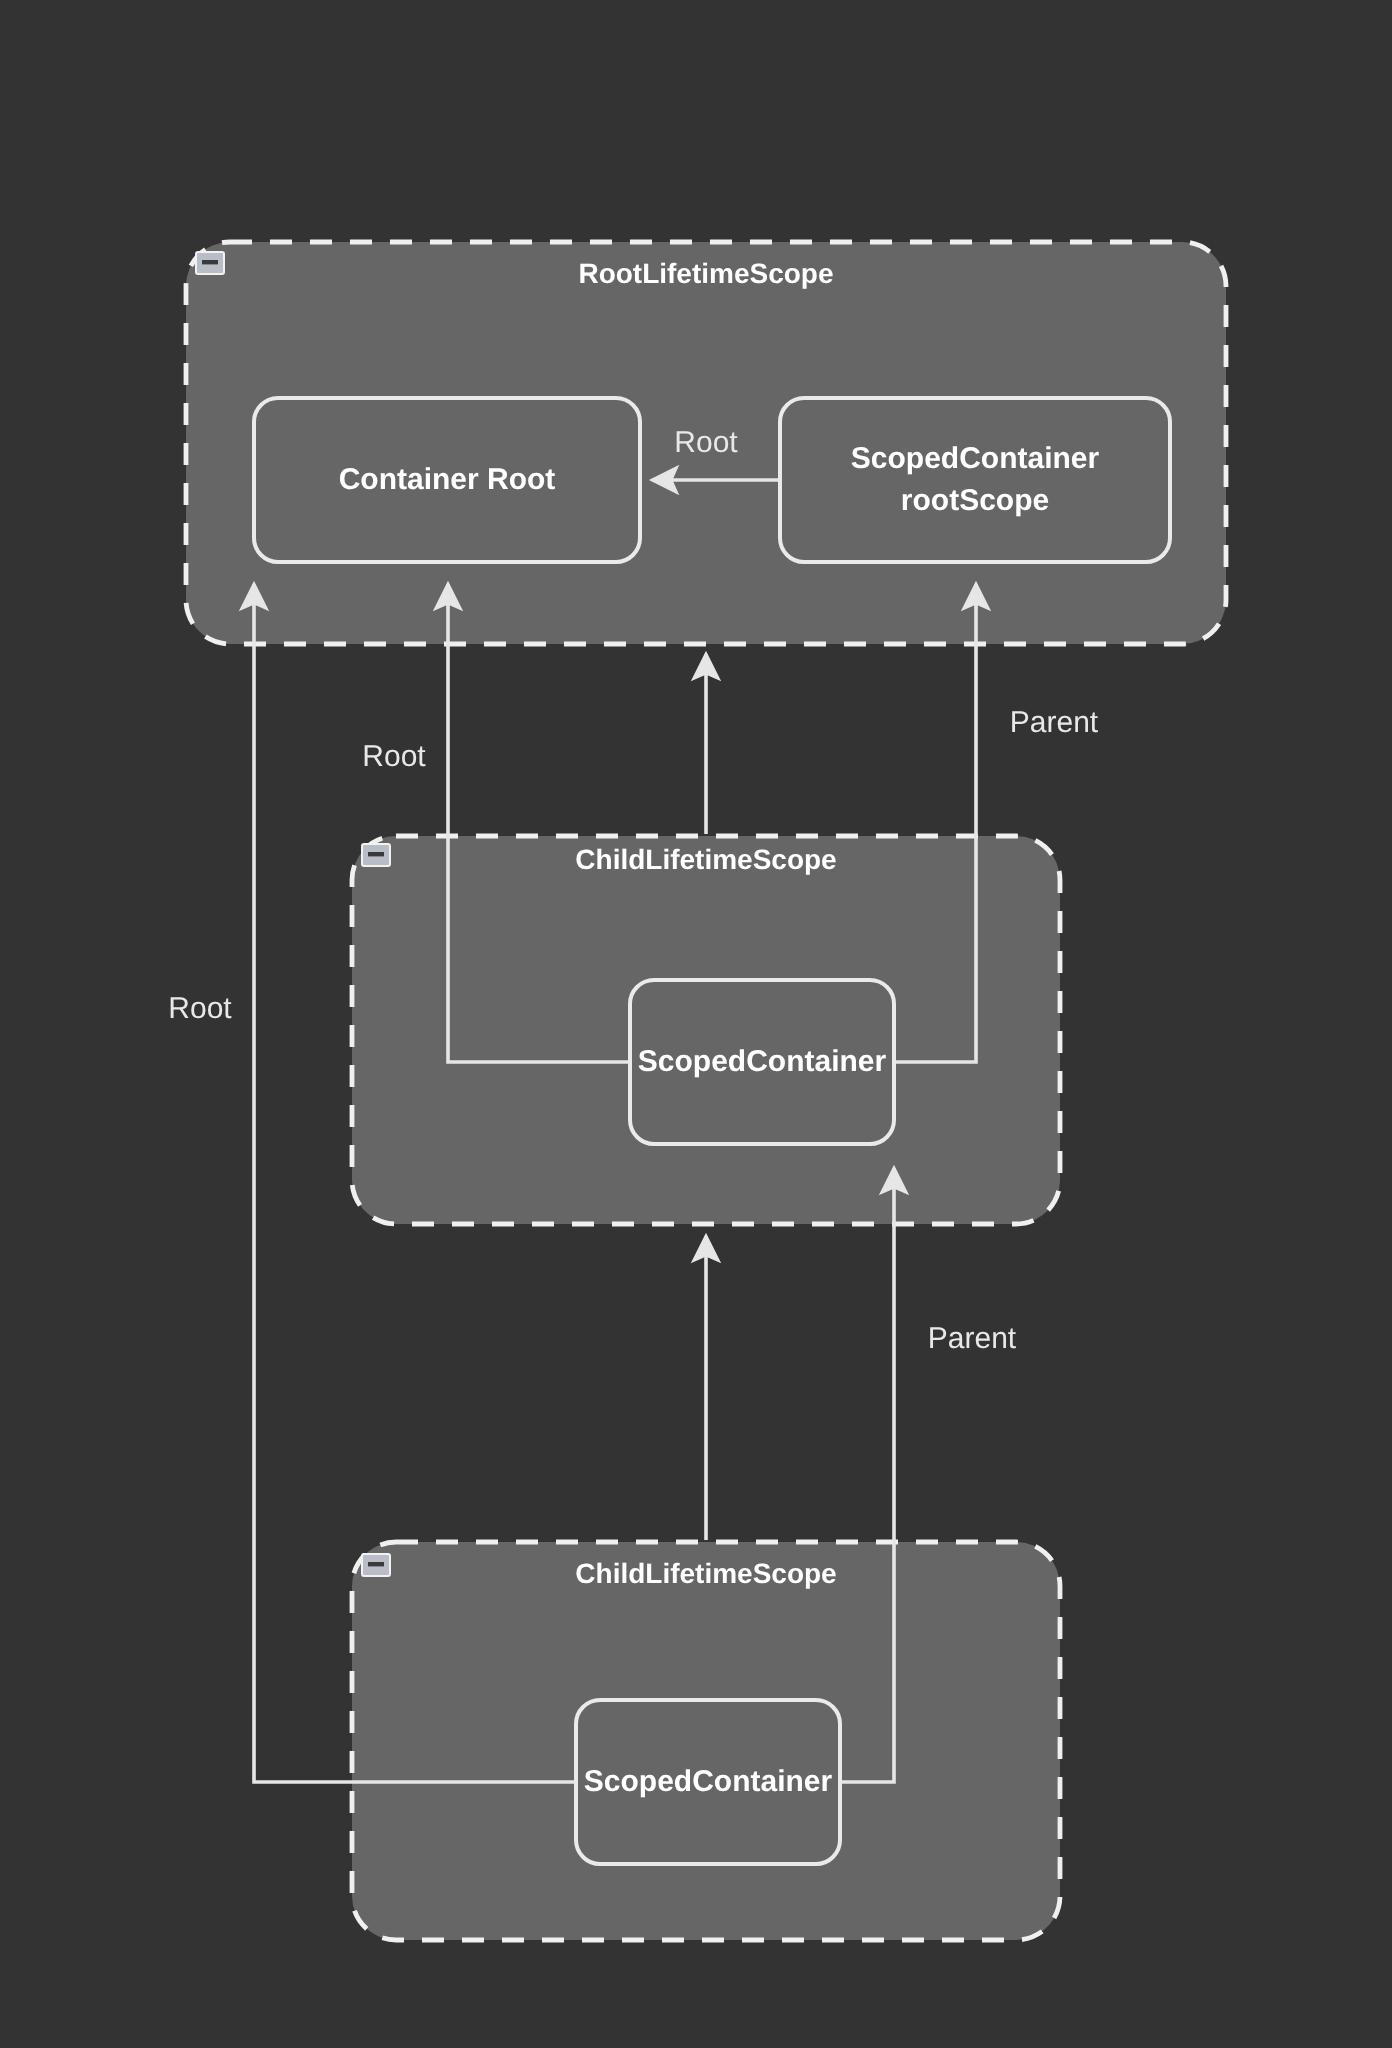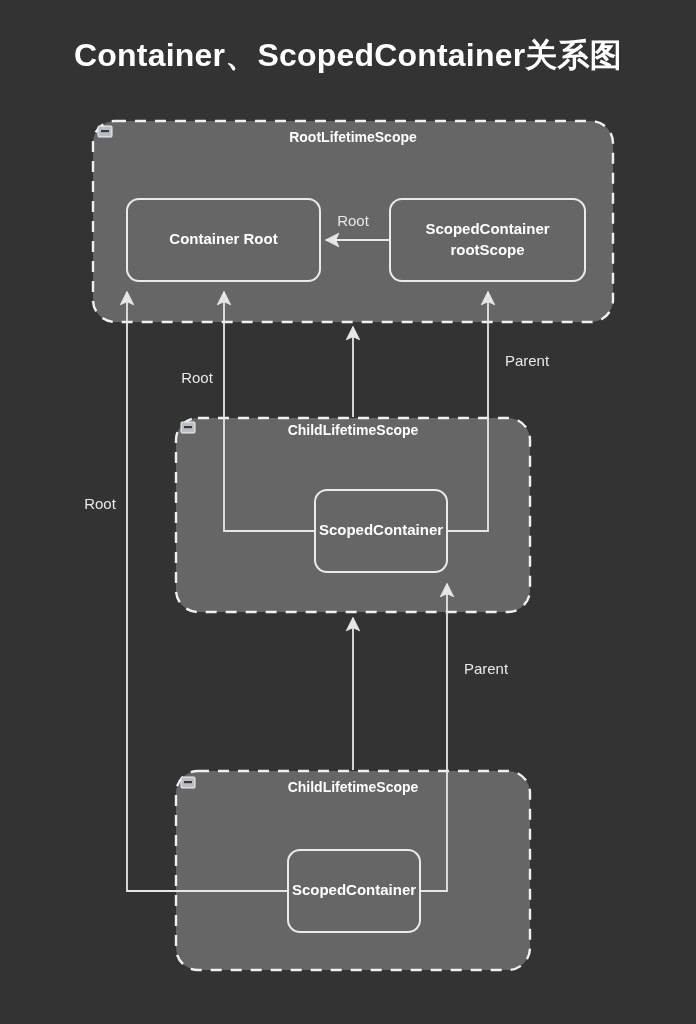--- a/index.html
+++ b/index.html
@@ -86,21 +86,20 @@
   }
   .collapse-box-inner {
     fill: #3a3a3c;
   }
 </style>
 </head>
 <body>
 
 <div id="page">
 
-  <div id="diagram-title">Container、ScopedContainer关系图</div>
 
   <svg id="diagram-canvas" viewBox="0 0 696 1024">
     <defs>
       <marker id="arrowhead" viewBox="0 0 12 12" refX="10.5" refY="6" markerWidth="9" markerHeight="9" orient="auto-start-reverse">
         <path d="M 1 1 L 11 6 L 1 11 L 3.2 6 Z" fill="#e6e6e6" stroke="#e6e6e6" stroke-width="0.6"></path>
       </marker>
     </defs>
 
     <g>
       <rect class="scope-rect" x="93" y="121" width="520" height="201" rx="22" ry="22"></rect>

